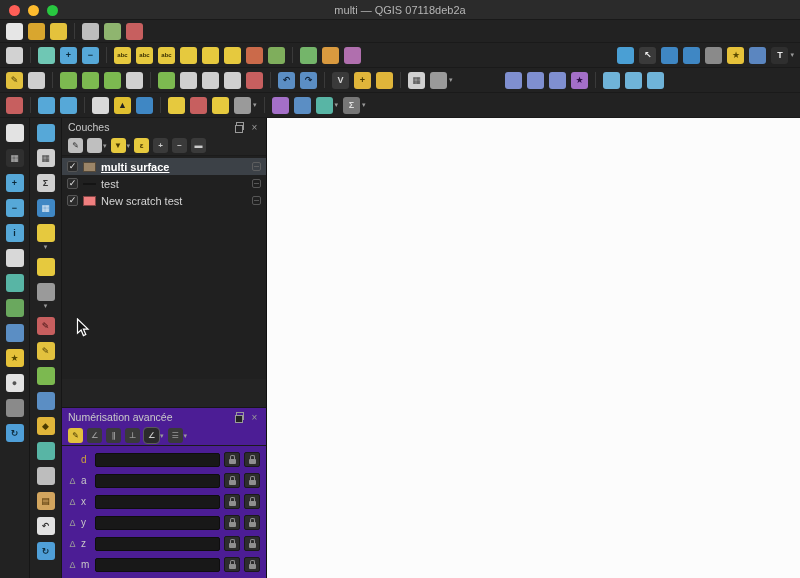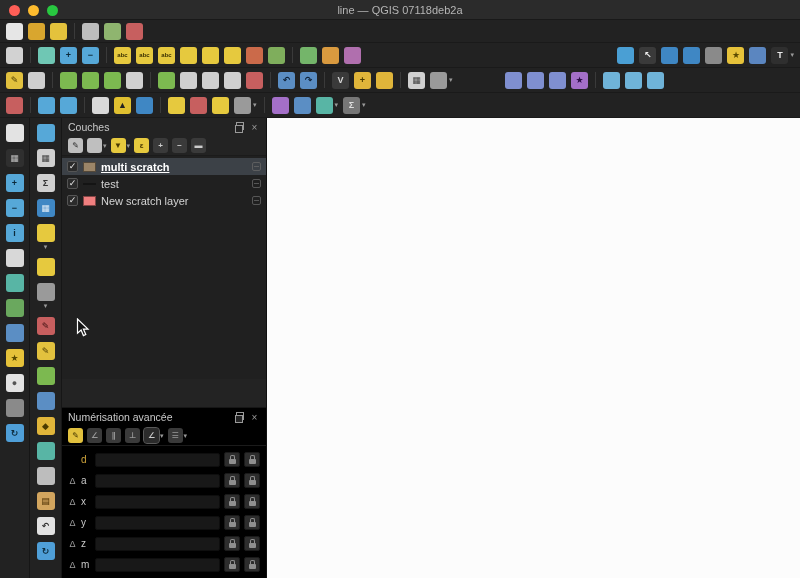--- a/index.html
+++ b/index.html
@@ -56,21 +56,21 @@
   .layer-row.selected { background: #3c4147; }
   .layer-row.selected .layer-name { font-weight: bold; text-decoration: underline; color: #fff; }
   .cb { width: 11px; height: 11px; background: #2b2b2b; border: 1px solid #555; border-radius: 2px;
     font-size: 9px; line-height: 9px; color: #e8e8e8; display: flex; align-items: center; justify-content: center; flex: 0 0 auto; }
   .swatch { width: 13px; height: 10px; border: 1px solid rgba(0,0,0,.45); flex: 0 0 auto; }
   .swatch.line-swatch { height: 2px; border: none; }
   .layer-name { flex: 1; white-space: nowrap; overflow: hidden; }
   .indicator { width: 9px; height: 9px; border: 1px solid #686868; border-radius: 2px; opacity: .75; position: relative; flex: 0 0 auto; }
   .indicator::after { content: ""; position: absolute; left: 1px; top: 3px; width: 5px; height: 1px; background: #686868; }
   
-  .digi { flex: 1; display: flex; flex-direction: column; background: #000000; border-top: 1px solid #161616; margin-top: 28px; }
+  .digi { flex: 1; display: flex; flex-direction: column; background: #4c1d95; border-top: 1px solid #161616; margin-top: 28px; }
   .digi-rows { padding: 5px 6px; display: flex; flex-direction: column; gap: 4px; }
   .digi-row { display: flex; align-items: center; gap: 4px; height: 17px; }
   .delta { width: 9px; color: #9a9a9a; font-size: 9px; text-align: center; flex: 0 0 auto; }
   .dlabel { width: 10px; color: #c8c8c8; font-size: 10px; flex: 0 0 auto; }
   .dlabel.gold { color: #cfa43b; }
   .dfield { flex: 1; height: 14px; background: #181818; border: 1px solid #0e0e0e; border-radius: 2px;
     color: #ddd; font-size: 10px; padding: 0 3px; min-width: 0; }
   .lockbtn { width: 16px; height: 15px; background: #2d2d2d; border: 1px solid #1a1a1a; border-radius: 2px;
     display: flex; align-items: flex-start; justify-content: center; flex: 0 0 auto; }
   .lockglyph { position: relative; width: 7px; height: 5px; background: #8f8f8f; border-radius: 1px; margin-top: 6px; }
@@ -83,21 +83,21 @@
 </style>
 </head>
 <body>
 
 <div class="titlebar">
   <div class="traffic">
     <span class="tl red"></span>
     <span class="tl yellow"></span>
     <span class="tl green"></span>
   </div>
-  <div class="title">line — QGIS 07118deb2a</div>
+  <div class="title">multi — QGIS 07118deb2a</div>
 </div>
 
 <div class="toolbar r1">
     <span class="tbicon" style="background: rgb(230, 230, 230);"></span>
     <span class="tbicon" style="background: rgb(217, 166, 46);"></span>
     <span class="tbicon" style="background: rgb(228, 194, 60);"></span>
     <i class="tsep"></i>
     <span class="tbicon" style="background: rgb(189, 189, 189);"></span>
     <span class="tbicon" style="background: rgb(143, 181, 111);"></span>
     <span class="tbicon" style="background: rgb(199, 95, 95);"></span>
@@ -253,35 +253,35 @@
           <span class="tbicon" style="background: rgb(230, 201, 62); color: rgb(74, 58, 0);">ε</span>
           <span class="tbicon" style="background: rgb(58, 58, 58); color: rgb(204, 204, 204);">+</span>
           <span class="tbicon" style="background: rgb(58, 58, 58); color: rgb(204, 204, 204);">−</span>
           <span class="tbicon" style="background: rgb(58, 58, 58); color: rgb(204, 204, 204);">▬</span>
         </div>
       <div class="layers-list">
 
         <div class="layer-row selected">
           <span class="cb">✓</span>
           <span class="swatch" style="background-color: rgb(155, 133, 104);"></span>
-          <span class="layer-name">multi scratch</span>
+          <span class="layer-name">multi surface</span>
           <span class="indicator"></span>
         </div>
 
         <div class="layer-row">
           <span class="cb">✓</span>
           <span class="swatch line-swatch" style="background-color: rgb(20, 20, 20);"></span>
           <span class="layer-name">test</span>
           <span class="indicator"></span>
         </div>
 
         <div class="layer-row">
           <span class="cb">✓</span>
           <span class="swatch" style="background-color: rgb(239, 127, 127);"></span>
-          <span class="layer-name">New scratch layer</span>
+          <span class="layer-name">New scratch test</span>
           <span class="indicator"></span>
         </div>
 
       </div>
     </div>
 
     <div class="digi">
       <div class="panel-header">
         <span>Numérisation avancée</span>
         <span class="spacer"></span>

